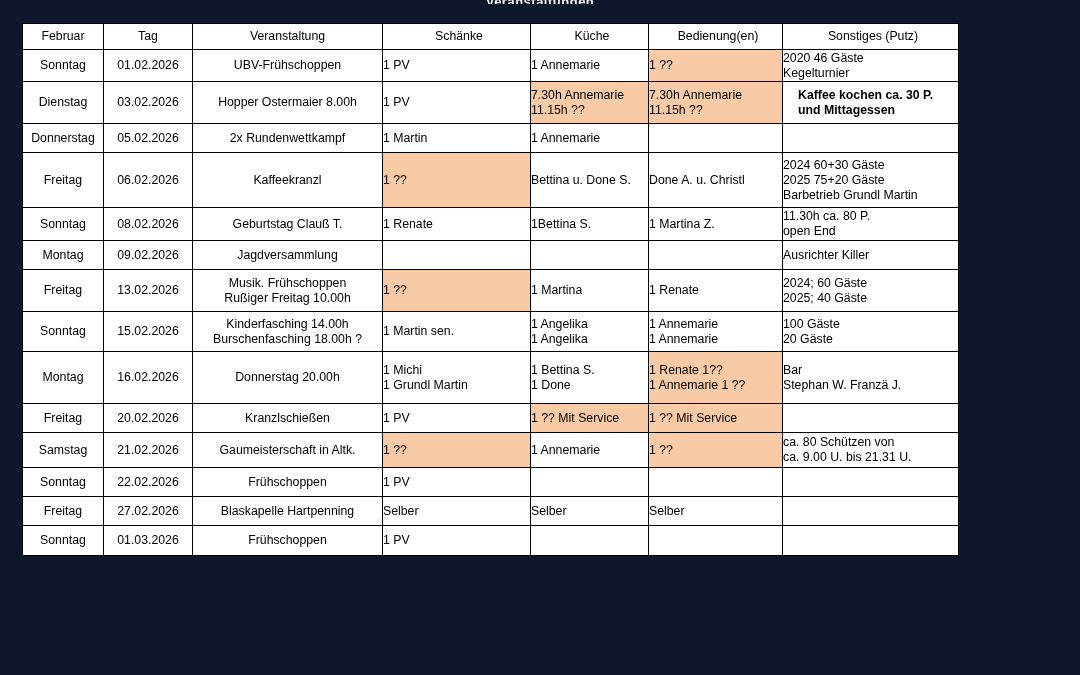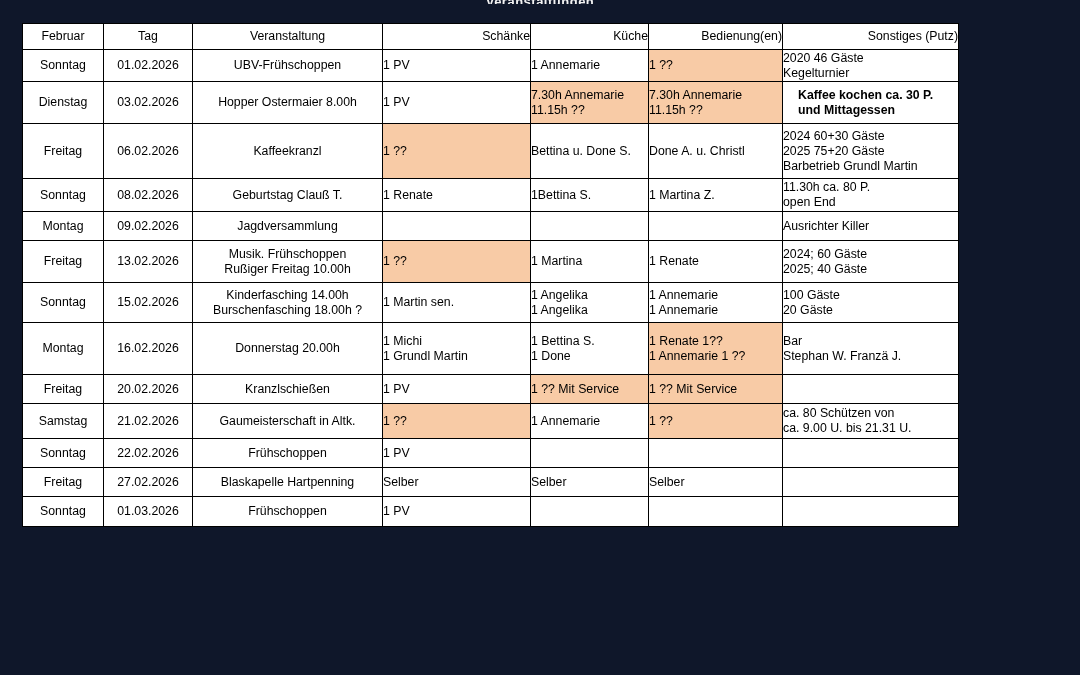--- a/index.html
+++ b/index.html
@@ -56,21 +56,21 @@
     font-weight: normal;
   }
   .hdr th {
     text-align: center;
     height: 25px;
     font-size: 15px;
     font-weight: normal;
     padding: 0 3px;
   }
   .hdr th.left {
-    text-align: right;
+    text-align: center;
     padding-left: 5px;
     margin-top: 8px;
   }
   td.c-day, td.c-date, td.c-event {
     text-align: center;
     padding: 0 3px;
   }
   td.c-free {
     text-align: left;
     padding-left: 5px;
@@ -176,20 +176,45 @@
                 <span>11.15h ??</span>
               </span>
             </td>
             <td class="c-free">
               <span class="cell-lines">
                 <span class="bold">Kaffee kochen ca. 30 P.</span>
                 <span class="bold">und Mittagessen</span>
               </span>
             </td>
           </tr>
+          <tr style="height: 29px;">
+            <td class="c-day">Donnerstag</td>
+            <td class="c-date">05.02.2026</td>
+            <td class="c-event">
+              <span class="cell-lines">
+                <span>2x Rundenwettkampf</span>
+              </span>
+            </td>
+            <td class="c-free">
+              <span class="cell-lines">
+                <span>1 Martin</span>
+              </span>
+            </td>
+            <td class="c-free">
+              <span class="cell-lines">
+                <span>1 Annemarie</span>
+              </span>
+            </td>
+            <td class="c-free">
+              <span class="cell-lines"></span>
+            </td>
+            <td class="c-free">
+              <span class="cell-lines"></span>
+            </td>
+          </tr>
           <tr style="height: 55px;">
             <td class="c-day">Freitag</td>
             <td class="c-date">06.02.2026</td>
             <td class="c-event">
               <span class="cell-lines">
                 <span>Kaffeekranzl</span>
               </span>
             </td>
             <td class="c-free hl">
               <span class="cell-lines">

